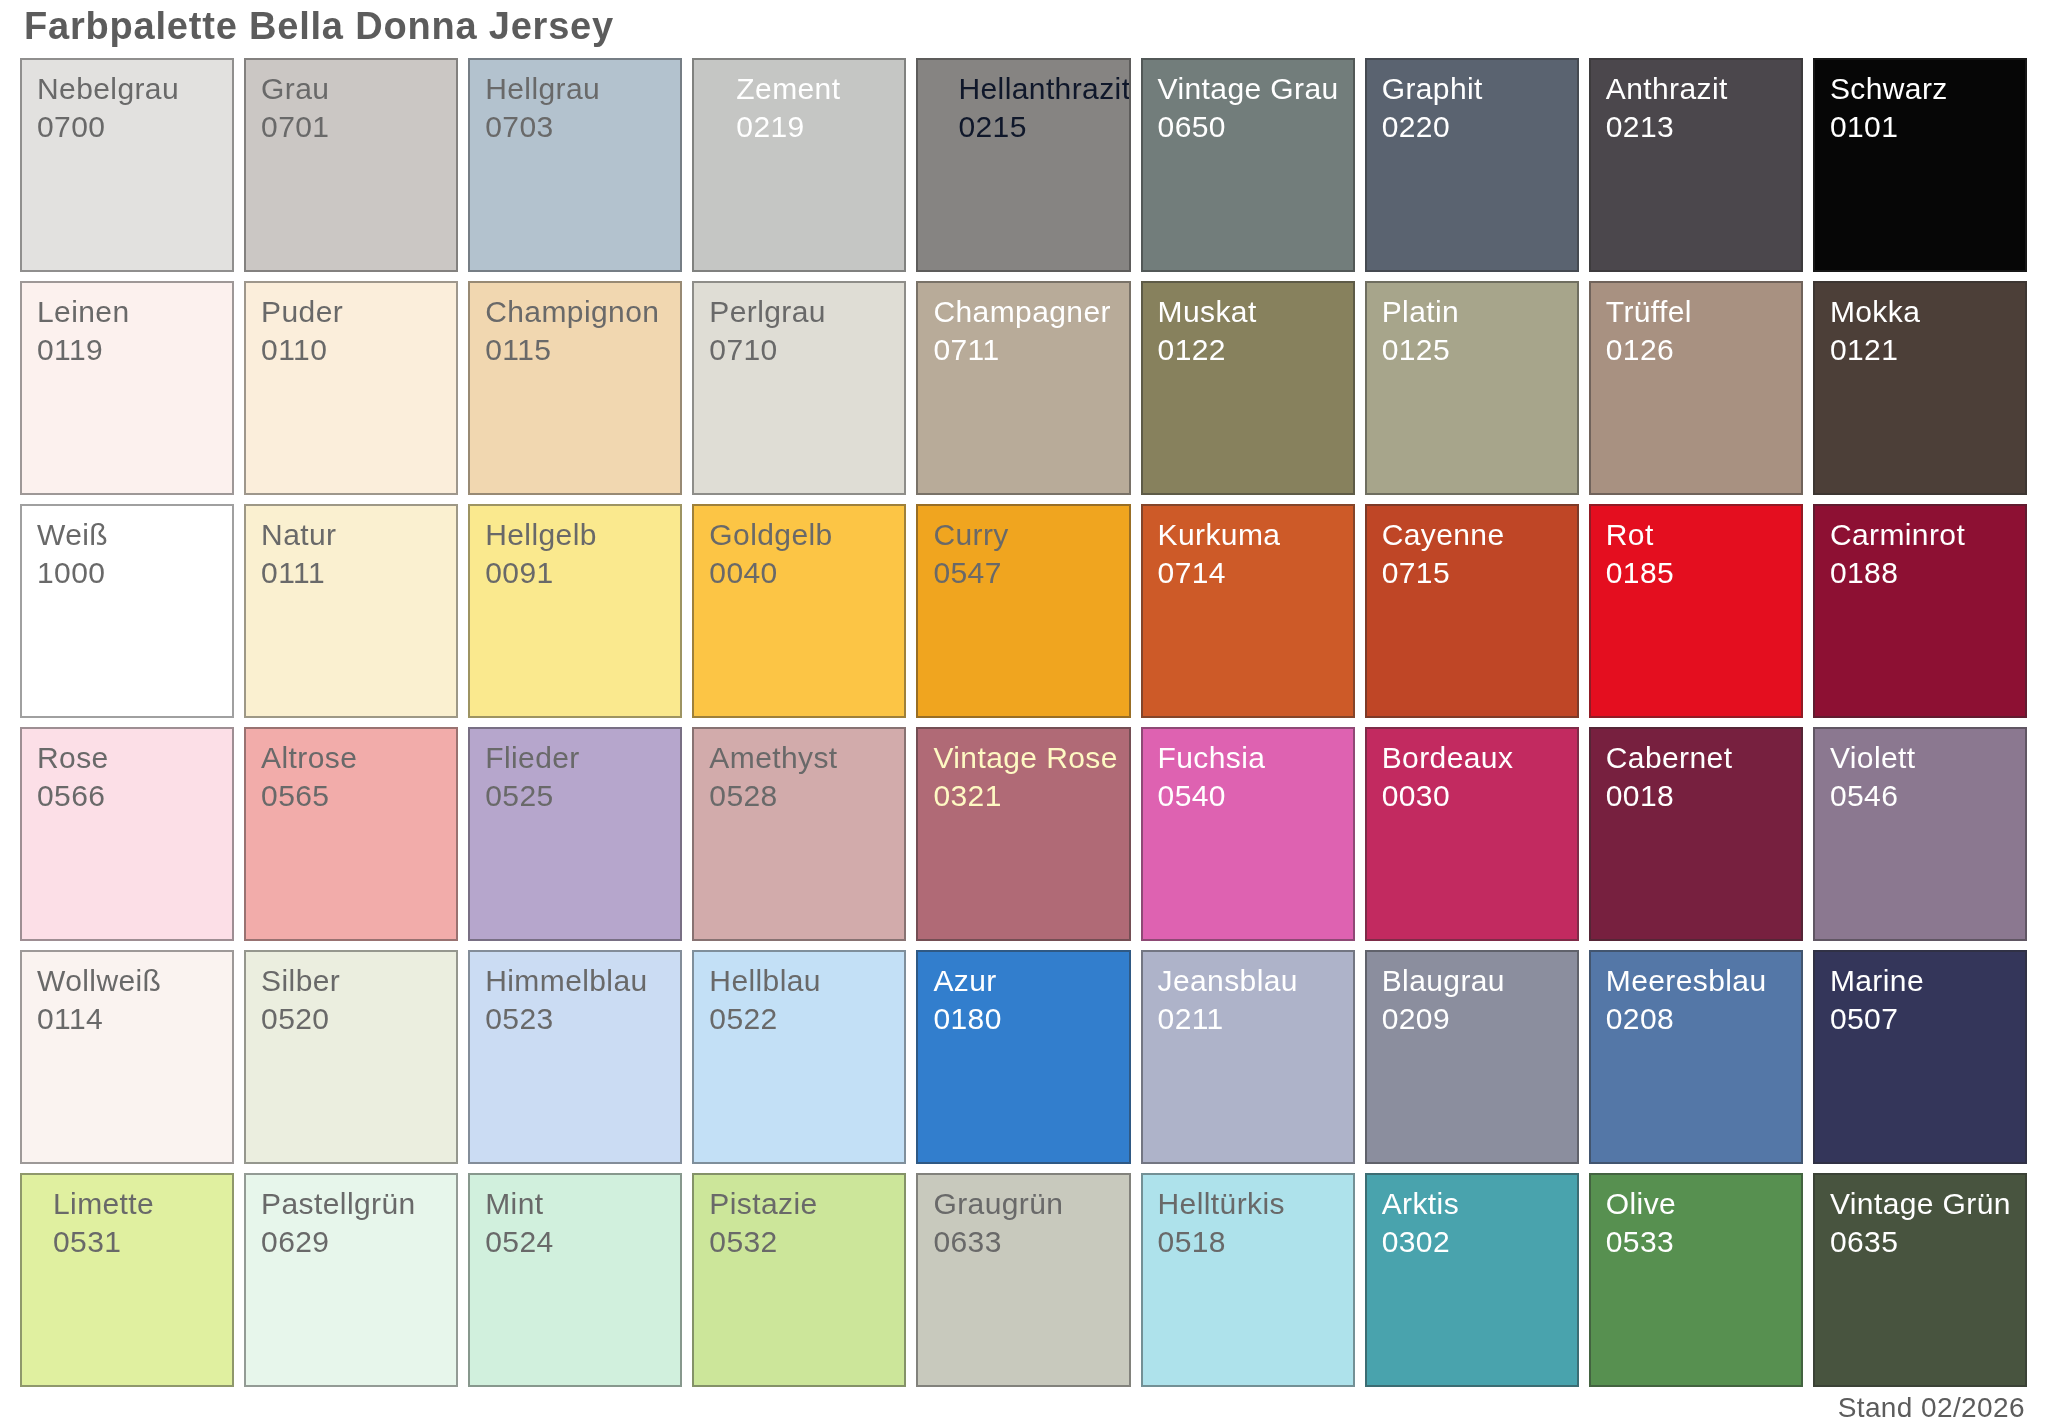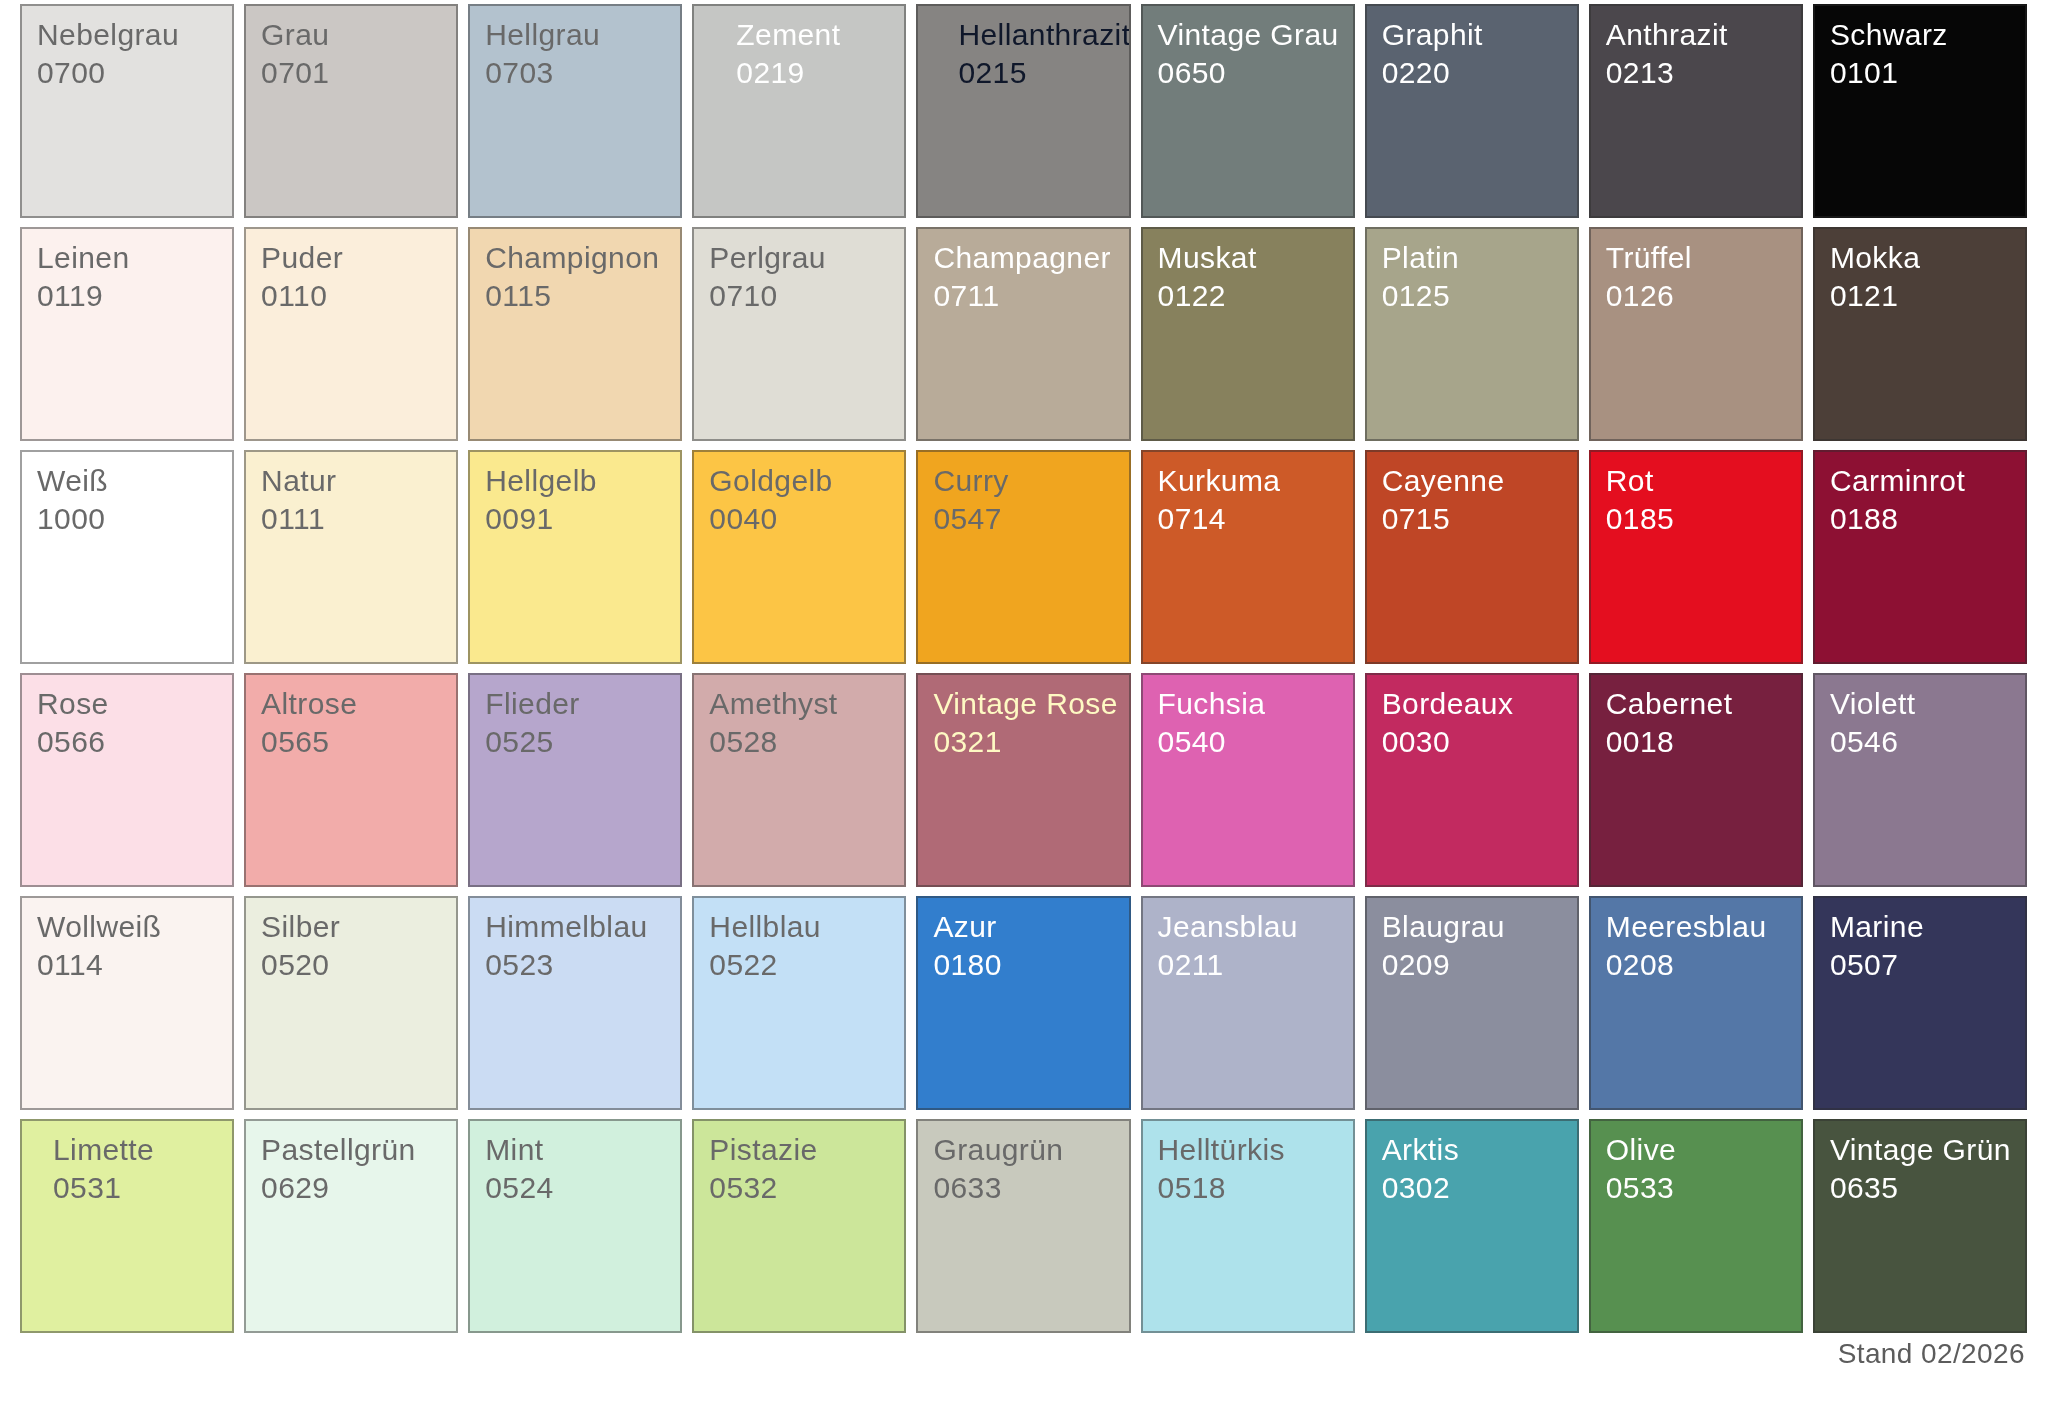--- a/index.html
+++ b/index.html
@@ -51,20 +51,21 @@
     color: #5c5c5c;
     letter-spacing: 0.4px;
     margin-top: 5px;
     padding-right: 2px;
   }
 </style>
 </head>
 <body>
 
 <div class="page">
+  <div class="page-title">Farbpalette Bella Donna Jersey</div>
 
   <div class="palette-grid">
       <div class="swatch" style="background: rgb(226, 225, 223); color: rgb(105, 105, 105);">
         <div class="swatch-name">Nebelgrau</div>
         <div class="swatch-code">0700</div>
       </div>
       <div class="swatch" style="background: rgb(203, 199, 196); color: rgb(105, 105, 105);">
         <div class="swatch-name">Grau</div>
         <div class="swatch-code">0701</div>
       </div>

